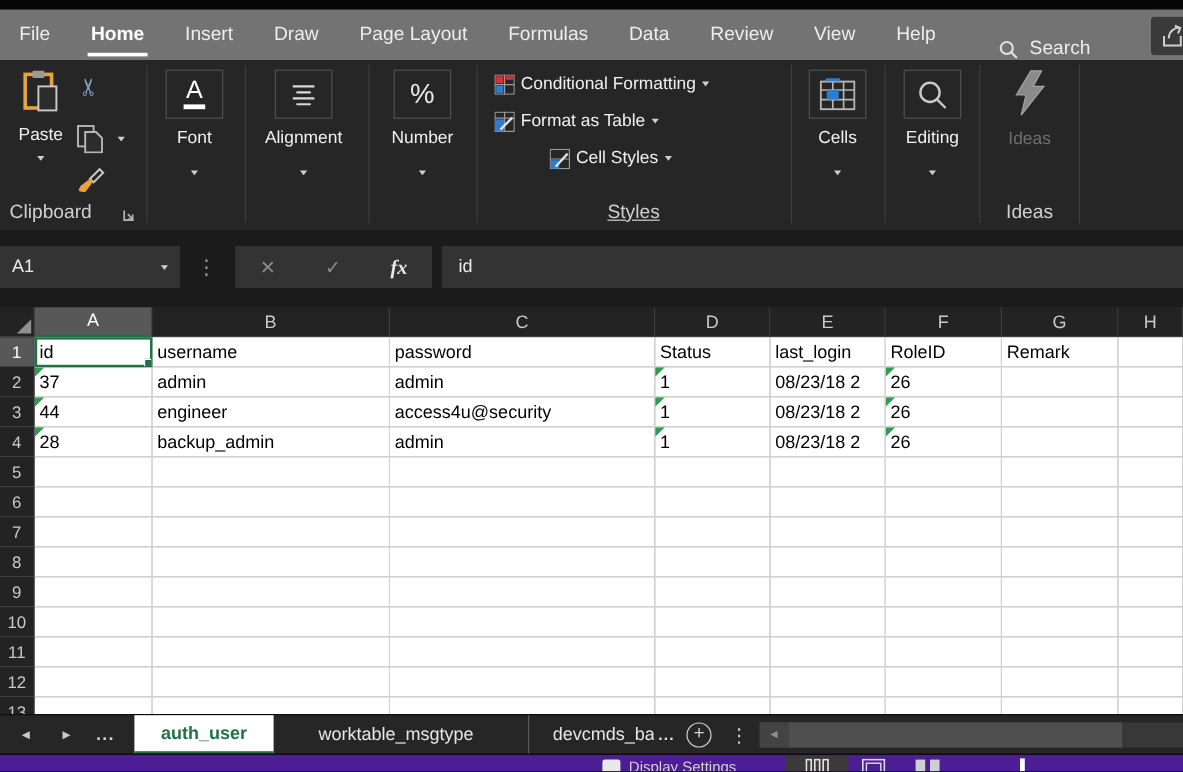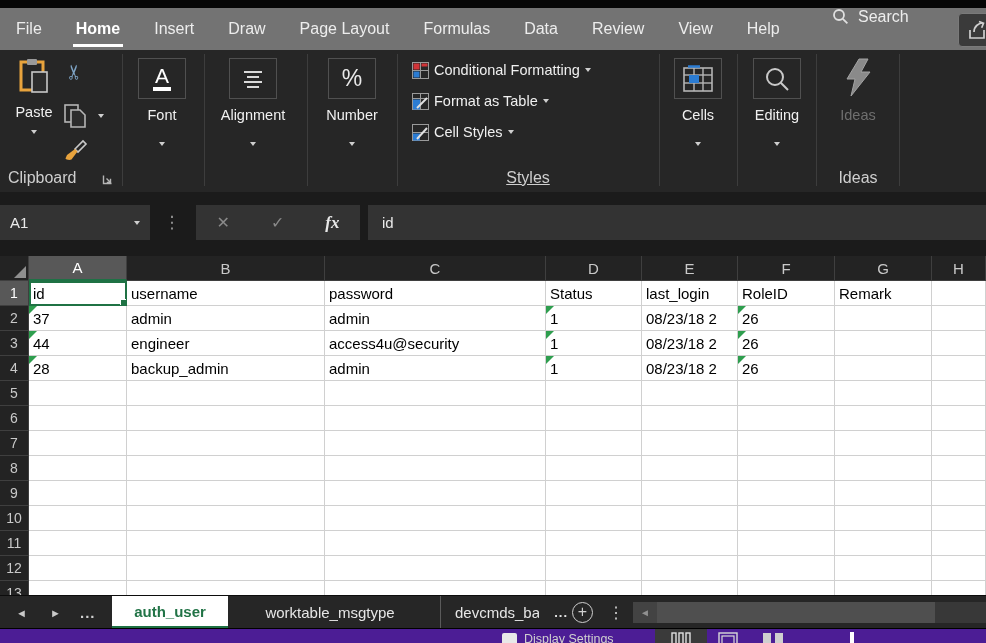--- a/index.html
+++ b/index.html
@@ -6,21 +6,21 @@
   html,body { background:#000; }
   body { font-family:"Liberation Sans", sans-serif; }
   #screen { position:relative; width:986px; height:643px; overflow:hidden; background:#262626; }
 
   
   #top-strip { position:absolute; left:0; top:0; width:986px; height:8px; background:#060606; }
   #menubar { position:absolute; left:0; top:8px; width:986px; height:42px; background:#737373; display:flex; align-items:center; gap:34px; padding-left:16px; }
   .menu-item { color:#ededed; font-size:16px; position:relative; height:42px; line-height:42px; cursor:default; white-space:nowrap; }
   .menu-item.active { font-weight:700; color:#ffffff; }
   .menu-item.active::after { content:""; position:absolute; left:-3px; right:-3px; bottom:3px; height:3px; background:#ffffff; }
-  #menu-search { position:absolute; left:832px; top:0; height:42px; display:flex; align-items:flex-start; gap:9px; color:#ededed; font-size:16px; }
+  #menu-search { position:absolute; left:832px; top:0; height:42px; display:flex; align-items:flex-end; gap:9px; color:#ededed; font-size:16px; }
   #share-button { position:absolute; right:-14px; top:5px; width:42px; height:34px; border:1px solid #7a7a7a; border-radius:4px; background:#3a3a3a; display:flex; align-items:center; padding-left:7px; }
 
   
   #ribbon { position:absolute; left:0; top:50px; width:986px; height:142px; background:#262626; }
   .rdiv { position:absolute; top:4px; bottom:6px; width:1px; background:#3d3d3d; }
   .icon-box { position:absolute; top:8px; width:48px; height:41px; border:1px solid #505050; display:flex; align-items:center; justify-content:center; }
   .grp-label { position:absolute; bottom:5px; font-size:16px; color:#cfcfcf; text-align:center; }
   .grp-name { position:absolute; top:57px; font-size:14.5px; color:#f0f0f0; text-align:center; white-space:nowrap; }
   .caret { display:inline-block; width:0; height:0; border-left:3.5px solid transparent; border-right:3.5px solid transparent; border-top:4px solid #cfcfcf; }
   .caret-abs { position:absolute; top:92px; }
@@ -54,21 +54,21 @@
   .fill-handle { position:absolute; right:-1px; bottom:-1px; width:7px; height:7px; background:#1F7244; border:1px solid #ffffff; z-index:3; }
   .err-tri { position:absolute; left:0; top:0; width:0; height:0; border-top:8px solid #2E9E4E; border-right:8px solid transparent; }
 
   
   #tabbar { position:absolute; left:0; top:595px; width:986px; height:33px; background:#262626; border-top:1px solid #0c0c0c; }
   .nav-arrow { position:absolute; top:0; height:33px; display:flex; align-items:center; color:#c9c9c9; font-size:11px; }
   #tab-overflow { position:absolute; left:80px; top:0; height:33px; display:flex; align-items:center; color:#d0d0d0; font-size:15px; font-weight:700; letter-spacing:1px; }
   .sheet-tab { position:absolute; top:0; height:33px; display:flex; align-items:center; justify-content:center; font-size:15px; color:#e6e6e6; white-space:nowrap; }
   #tab-auth { left:112px; width:116px; background:#ffffff; color:#217346; font-weight:700; border-bottom:3px solid #1E7145; }
   #tab-worktable { left:228px; width:204px; }
-  #tab-devcmds { left:440px; width:128px; border-left:1px solid #5a5a5a; justify-content:space-between; padding-left:14px; }
+  #tab-devcmds { left:440px; width:128px; border-left:1px solid #5a5a5a; justify-content:center; padding-left:14px; }
   #tab-devcmds .clip { max-width:84px; overflow:hidden; display:inline-block; }
   #tab-devcmds .ell { margin-left:4px; letter-spacing:1px; font-weight:700; font-size:13px; }
   #add-sheet { position:absolute; left:572px; top:6px; width:21px; height:21px; border:1.5px solid #cfcfcf; border-radius:50%; color:#cfcfcf; font-size:16px; line-height:18px; text-align:center; }
   #tab-more { position:absolute; left:608px; top:0; height:33px; display:flex; align-items:center; color:#d0d0d0; font-size:16px; }
   #h-scrollbar { position:absolute; left:633px; top:6px; width:353px; height:21px; background:#383838; }
   #sb-left { position:absolute; left:0; top:0; width:24px; height:21px; background:#434343; color:#909090; font-size:10px; display:flex; align-items:center; justify-content:center; }
   #sb-thumb { position:absolute; left:24px; top:0; width:278px; height:21px; background:#4f4f4f; }
 
   
   #statusbar { position:absolute; left:0; top:628px; width:986px; height:15px; background:#4c1d95; overflow:hidden; border-top:1px solid #000; }
@@ -202,21 +202,21 @@
             <rect x="0.5" y="0.5" width="16" height="16" fill="none" stroke="#9a9a9a"></rect>
             <line x1="0" y1="5.5" x2="17" y2="5.5" stroke="#9a9a9a"></line>
             <line x1="8.5" y1="0" x2="8.5" y2="17" stroke="#9a9a9a"></line>
             <rect x="1" y="6.5" width="7" height="10" fill="#2B7CD3"></rect>
             <line x1="5" y1="15" x2="15" y2="5" stroke="#e0e0e0" stroke-width="2"></line>
           </svg>
       </span>
       <span>Format as Table</span>
       <span class="caret"></span>
     </div>
-    <div class="styles-row" style="top:72px;">
+    <div class="styles-row" style="top:72px;margin-left:46px;">
       <span>
         <svg width="17" height="17" viewBox="0 0 17 17">
             <rect x="0.5" y="0.5" width="16" height="16" fill="none" stroke="#9a9a9a"></rect>
             <line x1="0" y1="8.5" x2="17" y2="8.5" stroke="#9a9a9a"></line>
             <rect x="1" y="9.5" width="7" height="7" fill="#2B7CD3"></rect>
             <line x1="5" y1="15" x2="15" y2="4" stroke="#e0e0e0" stroke-width="2"></line>
           </svg>
       </span>
       <span>Cell Styles</span>
       <span class="caret"></span>

